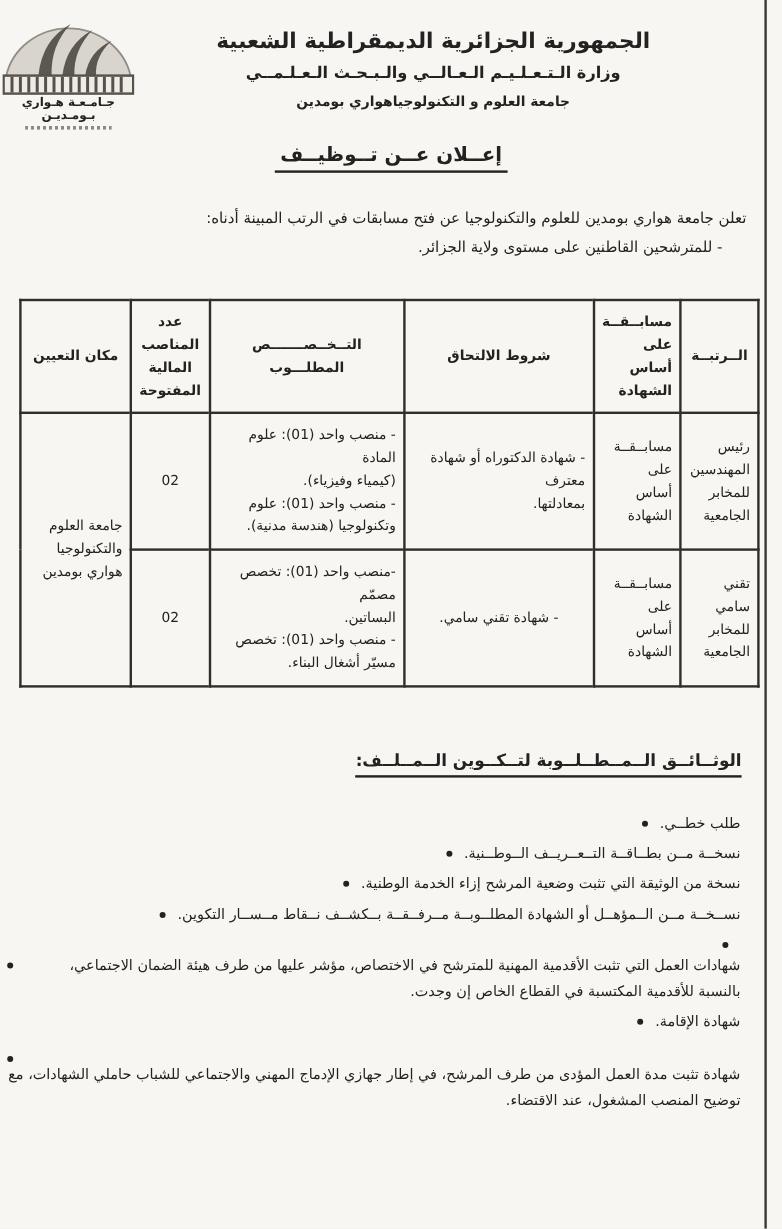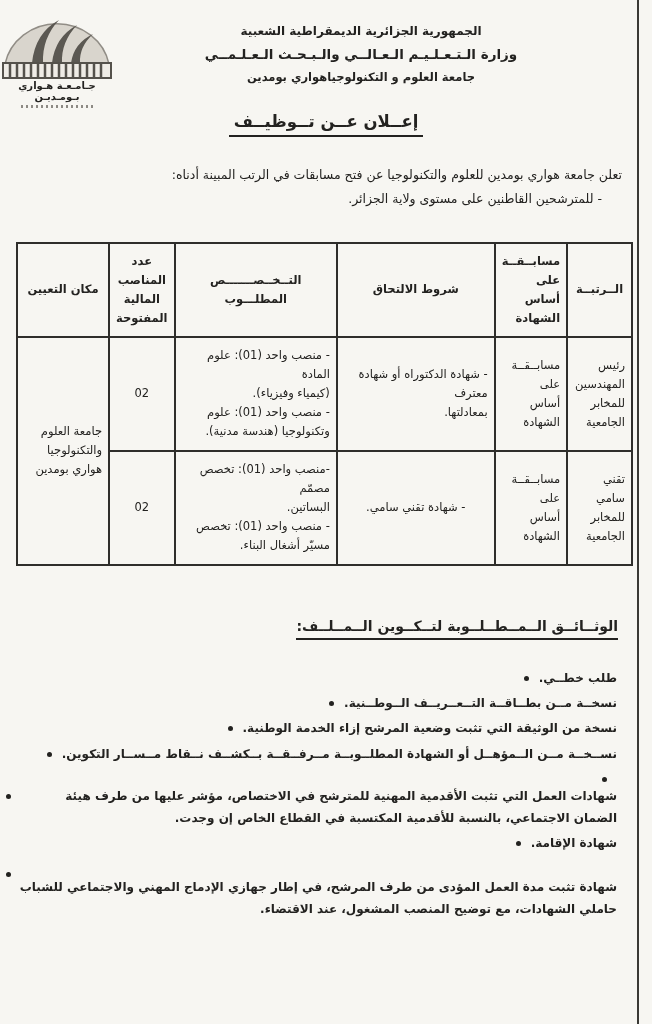--- a/index.html
+++ b/index.html
@@ -7,21 +7,21 @@
   .page{width:652px;height:1024px;background:#f7f6f2;position:relative;color:#232220;overflow:hidden;margin:0 auto;}
   .right-border{position:absolute;top:0;bottom:0;right:13px;width:2px;background:#3a3935;}
 
   
   header{position:relative;padding-top:24px;}
   .logo{position:absolute;left:0;top:8px;width:114px;text-align:center;}
   .logo svg{display:block;margin:0 auto;}
   .logo-caption{font-size:10px;font-weight:bold;margin-top:0;direction:rtl;}
   .logo-subline{height:3px;width:64%;margin:3px auto 0;background:repeating-linear-gradient(90deg,#8d8a84 0 2px,transparent 2px 5px);}
   .header-text{margin:0 70px 0 140px;text-align:center;font-weight:bold;direction:rtl;}
-  .hl1{font-size:12px;letter-spacing:.5px;}
+  .hl1{font-size:18px;letter-spacing:.5px;}
   .hl2{font-size:13.5px;margin-top:8px;}
   .hl3{font-size:11.5px;margin-top:8px;}
 
   
   .title-wrap{text-align:center;margin-top:28px;}
   .title{display:inline-block;font-size:16.5px;font-weight:bold;border-bottom:2.5px solid #232220;padding:0 5px 4px;direction:rtl;}
 
   
   .intro{direction:rtl;text-align:right;margin:26px 30px 0 40px;font-size:12.5px;line-height:1.95;}
   .intro-dash{padding-right:20px;}
@@ -32,21 +32,21 @@
   th{font-weight:bold;}
   .pre{white-space:pre-line;}
   .t-right{text-align:right;}
   .t-center{text-align:center;}
   tr.h-header{height:94px;}
   tr.h-row{height:114px;}
 
   
   .docs-heading-wrap{direction:rtl;text-align:right;margin:50px 34px 0 0;}
   .docs-heading{display:inline-block;font-size:14px;font-weight:bold;border-bottom:2.5px solid #232220;padding-bottom:4px;}
-  .docs-list{margin:28px 6px 4px 6px;font-weight:bold;}
+  .docs-list{margin:28px 6px 4px 6px;}
   .doc-item{display:flex;justify-content:flex-end;align-items:flex-start;margin-bottom:4px;padding-right:29px;}
   .dot{width:5px;height:5px;border-radius:50%;background:#232220;flex:0 0 auto;margin:8px 10px 0 0;}
   .doc-text{direction:rtl;text-align:right;font-size:12px;line-height:1.78;}
   .doc-item.gap{margin-top:10px;flex-direction:column;}
 </style>
 </head>
 <body>
 
 <div class="page">
   <div class="right-border"></div>

